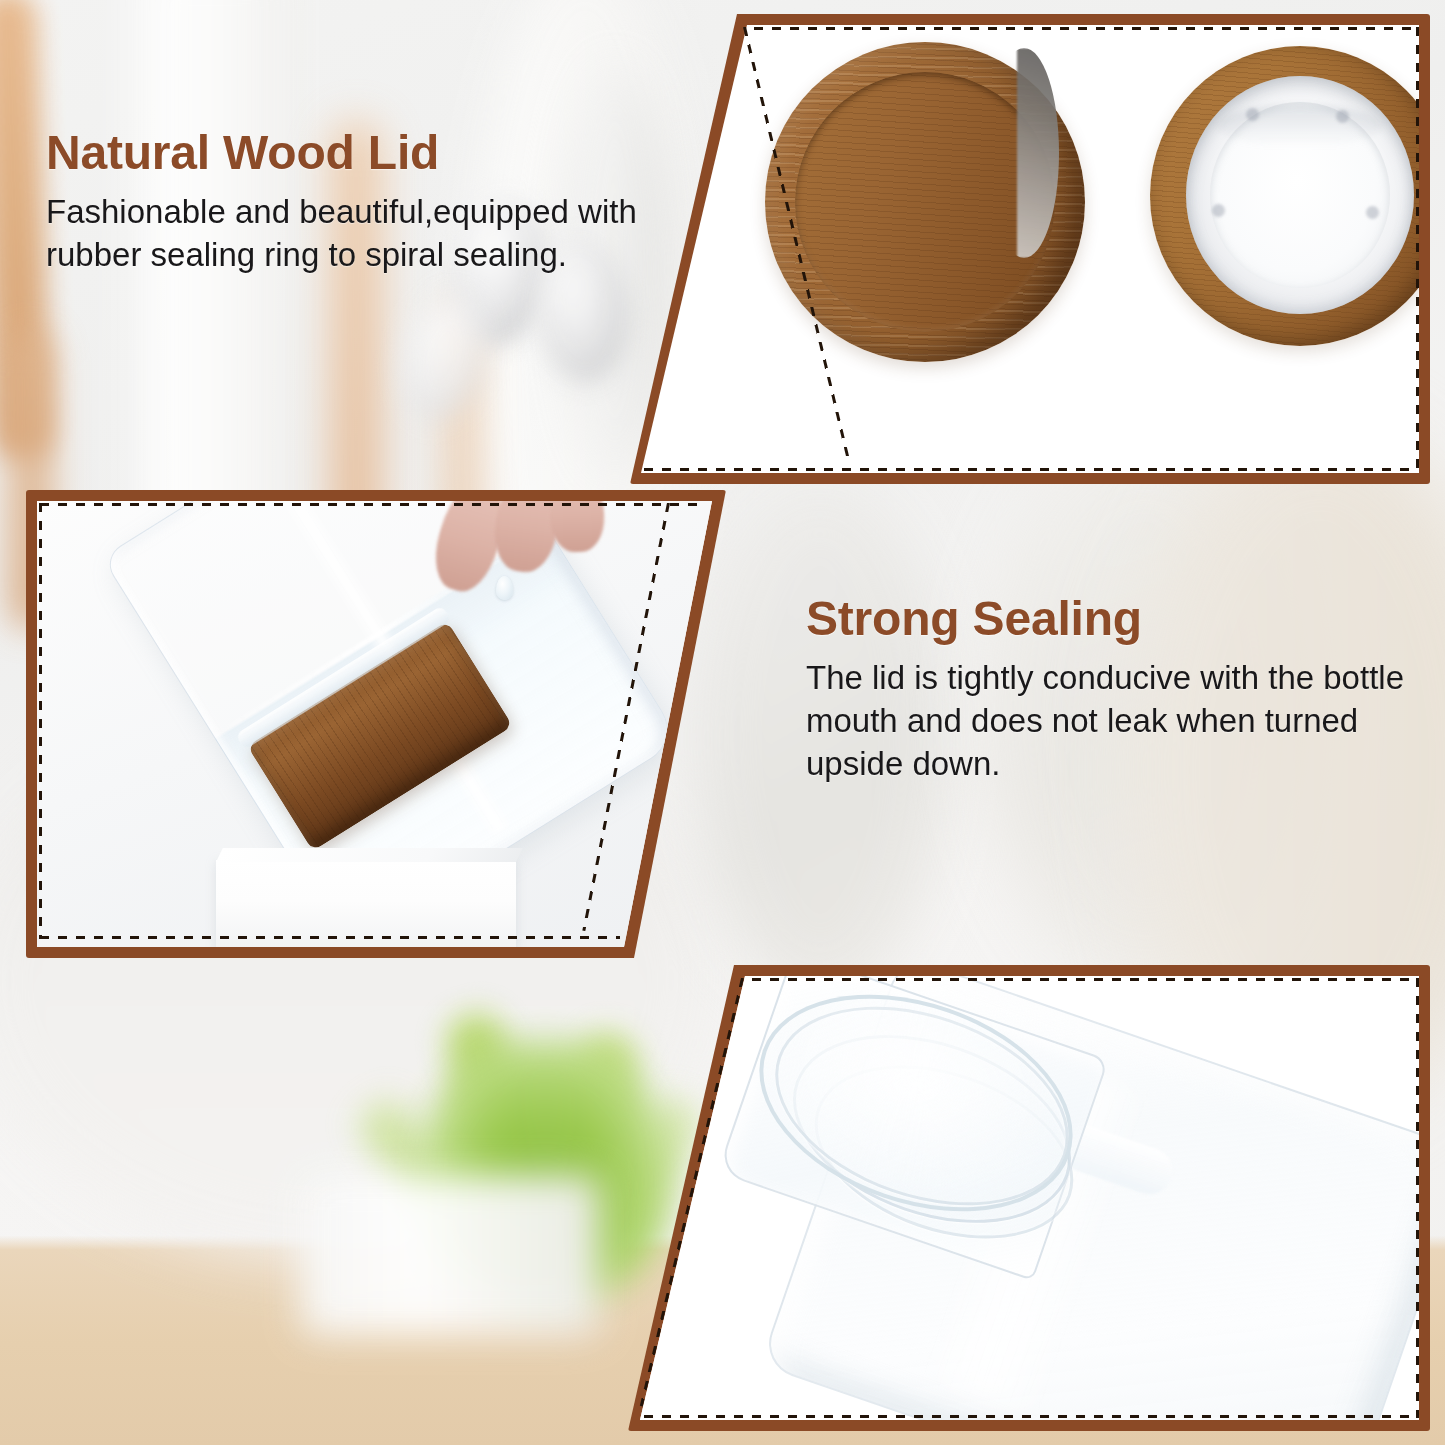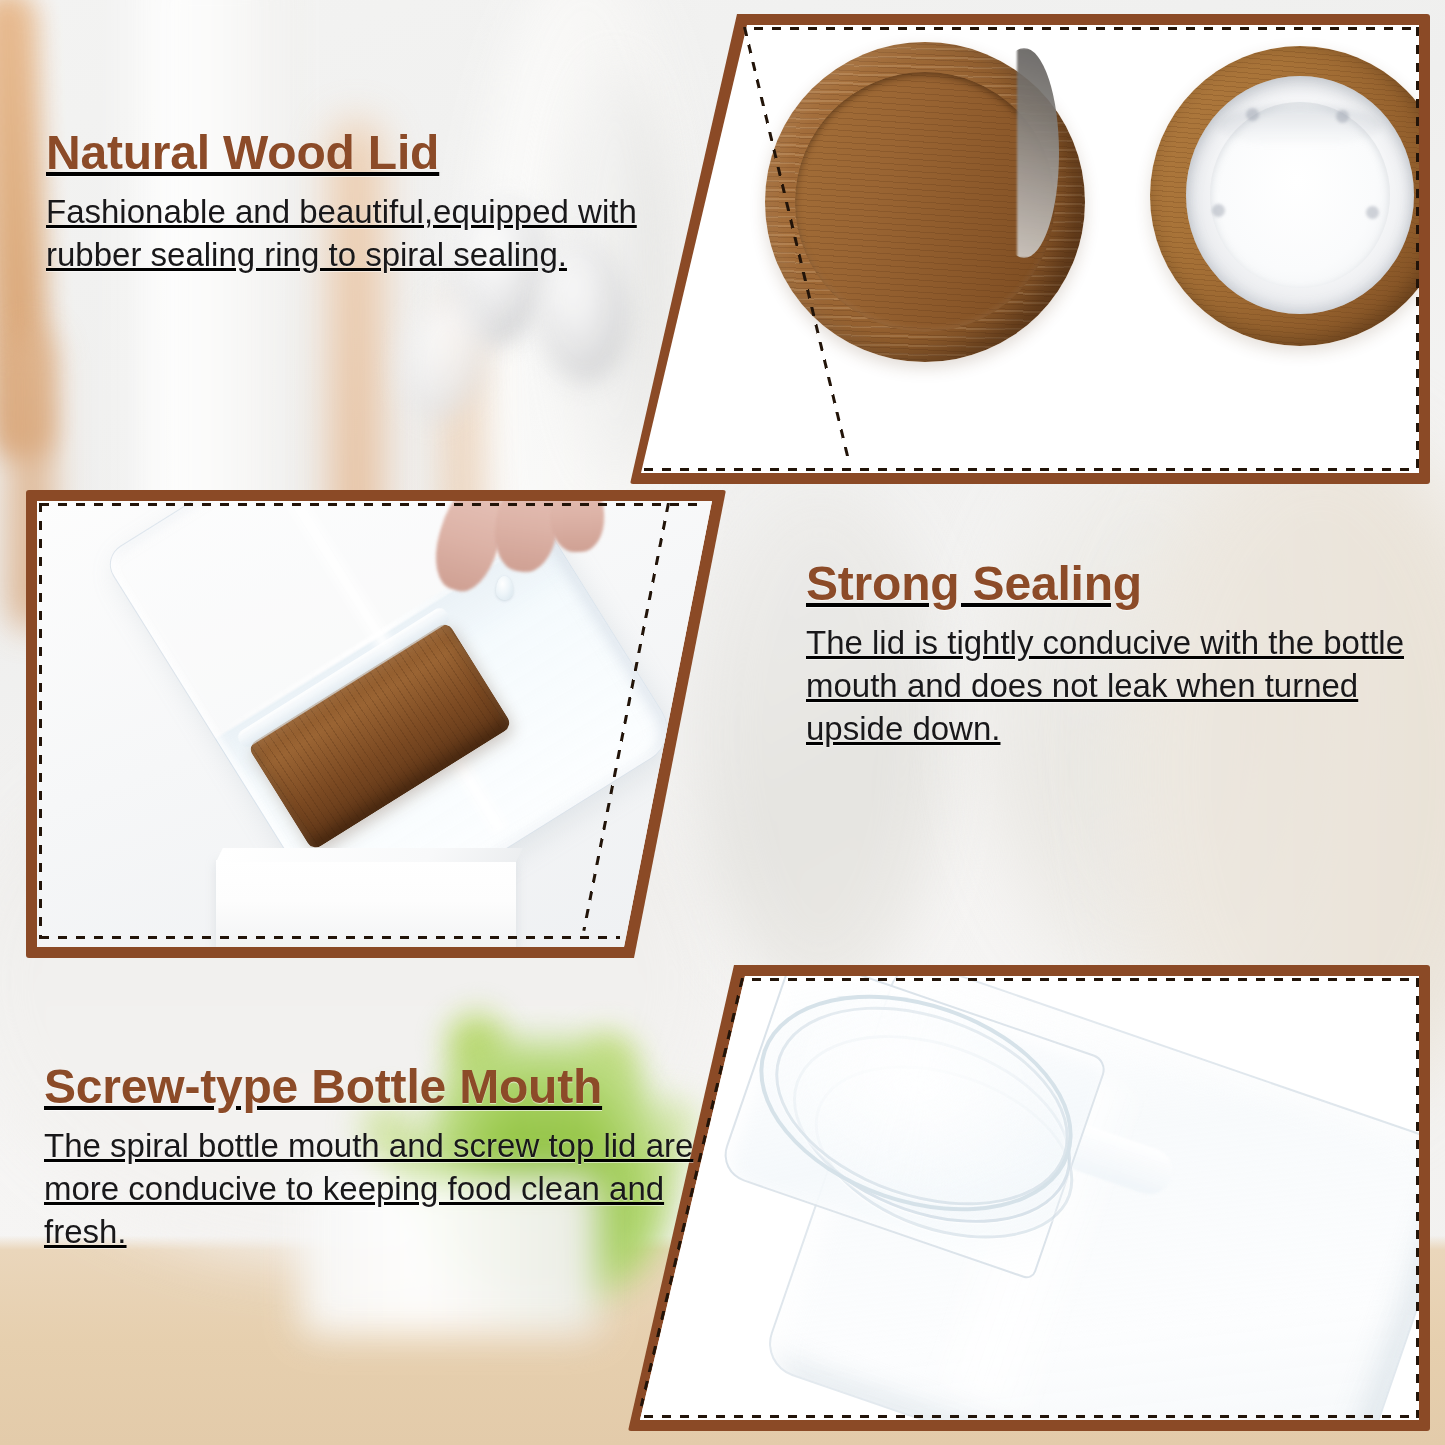--- a/index.html
+++ b/index.html
@@ -532,41 +532,41 @@
     position: absolute;
     left: 300px; top: 150px;
     width: 250px; height: 46px;
     transform: rotate(19deg);
     border-radius: 24px;
     background: linear-gradient(to bottom, rgba(255,255,255,.95), rgba(232,240,246,.5));
     filter: blur(1.2px);
   }
 
   
-  .block { position: absolute; text-decoration: underline; }
+  .block { position: absolute; }
   .block h2 {
     margin: 0 0 12px 0;
     color: #8c4b28;
     font-weight: bold;
     font-size: 48px;
     line-height: 1.06;
     letter-spacing: -.2px;
     font-family: "Liberation Sans", sans-serif;
     text-shadow: 0 1px 1px rgba(255,255,255,.6);
   }
   .block p {
     margin: 0;
     color: #19181a;
     font-size: 33px;
     line-height: 1.30;
     font-family: "Liberation Sans", sans-serif;
     text-shadow: 0 1px 1px rgba(255,255,255,.5);
   }
   #block-lid    { left: 46px;  top: 128px;  width: 630px; }
-  #block-seal   { left: 806px; top: 559px;  width: 620px; }
+  #block-seal   { left: 806px; top: 594px;  width: 620px; }
   #block-mouth  { left: 44px;  top: 1062px; width: 650px; }
 </style>
 </head>
 <body>
 
 <div class="poster">
 
   <div class="bg">
     <div class="bg-blob lower-wall"></div>
     <div class="bg-blob panel-wall-a"></div>
@@ -654,18 +654,14 @@
   <div class="block" id="block-lid">
     <h2>Natural Wood Lid</h2>
     <p>Fashionable and beautiful,equipped with rubber sealing ring to spiral sealing.</p>
   </div>
 
   <div class="block" id="block-seal">
     <h2>Strong Sealing</h2>
     <p>The lid is tightly conducive with the bottle mouth and does not leak when turned upside down.</p>
   </div>
 
-  <div class="block" id="block-mouth">
-    <h2>Screw-type Bottle Mouth</h2>
-    <p>The spiral bottle mouth and screw top lid are more conducive to keeping food clean and fresh.</p>
-  </div>
 
 </div>
 
 </body></html>

